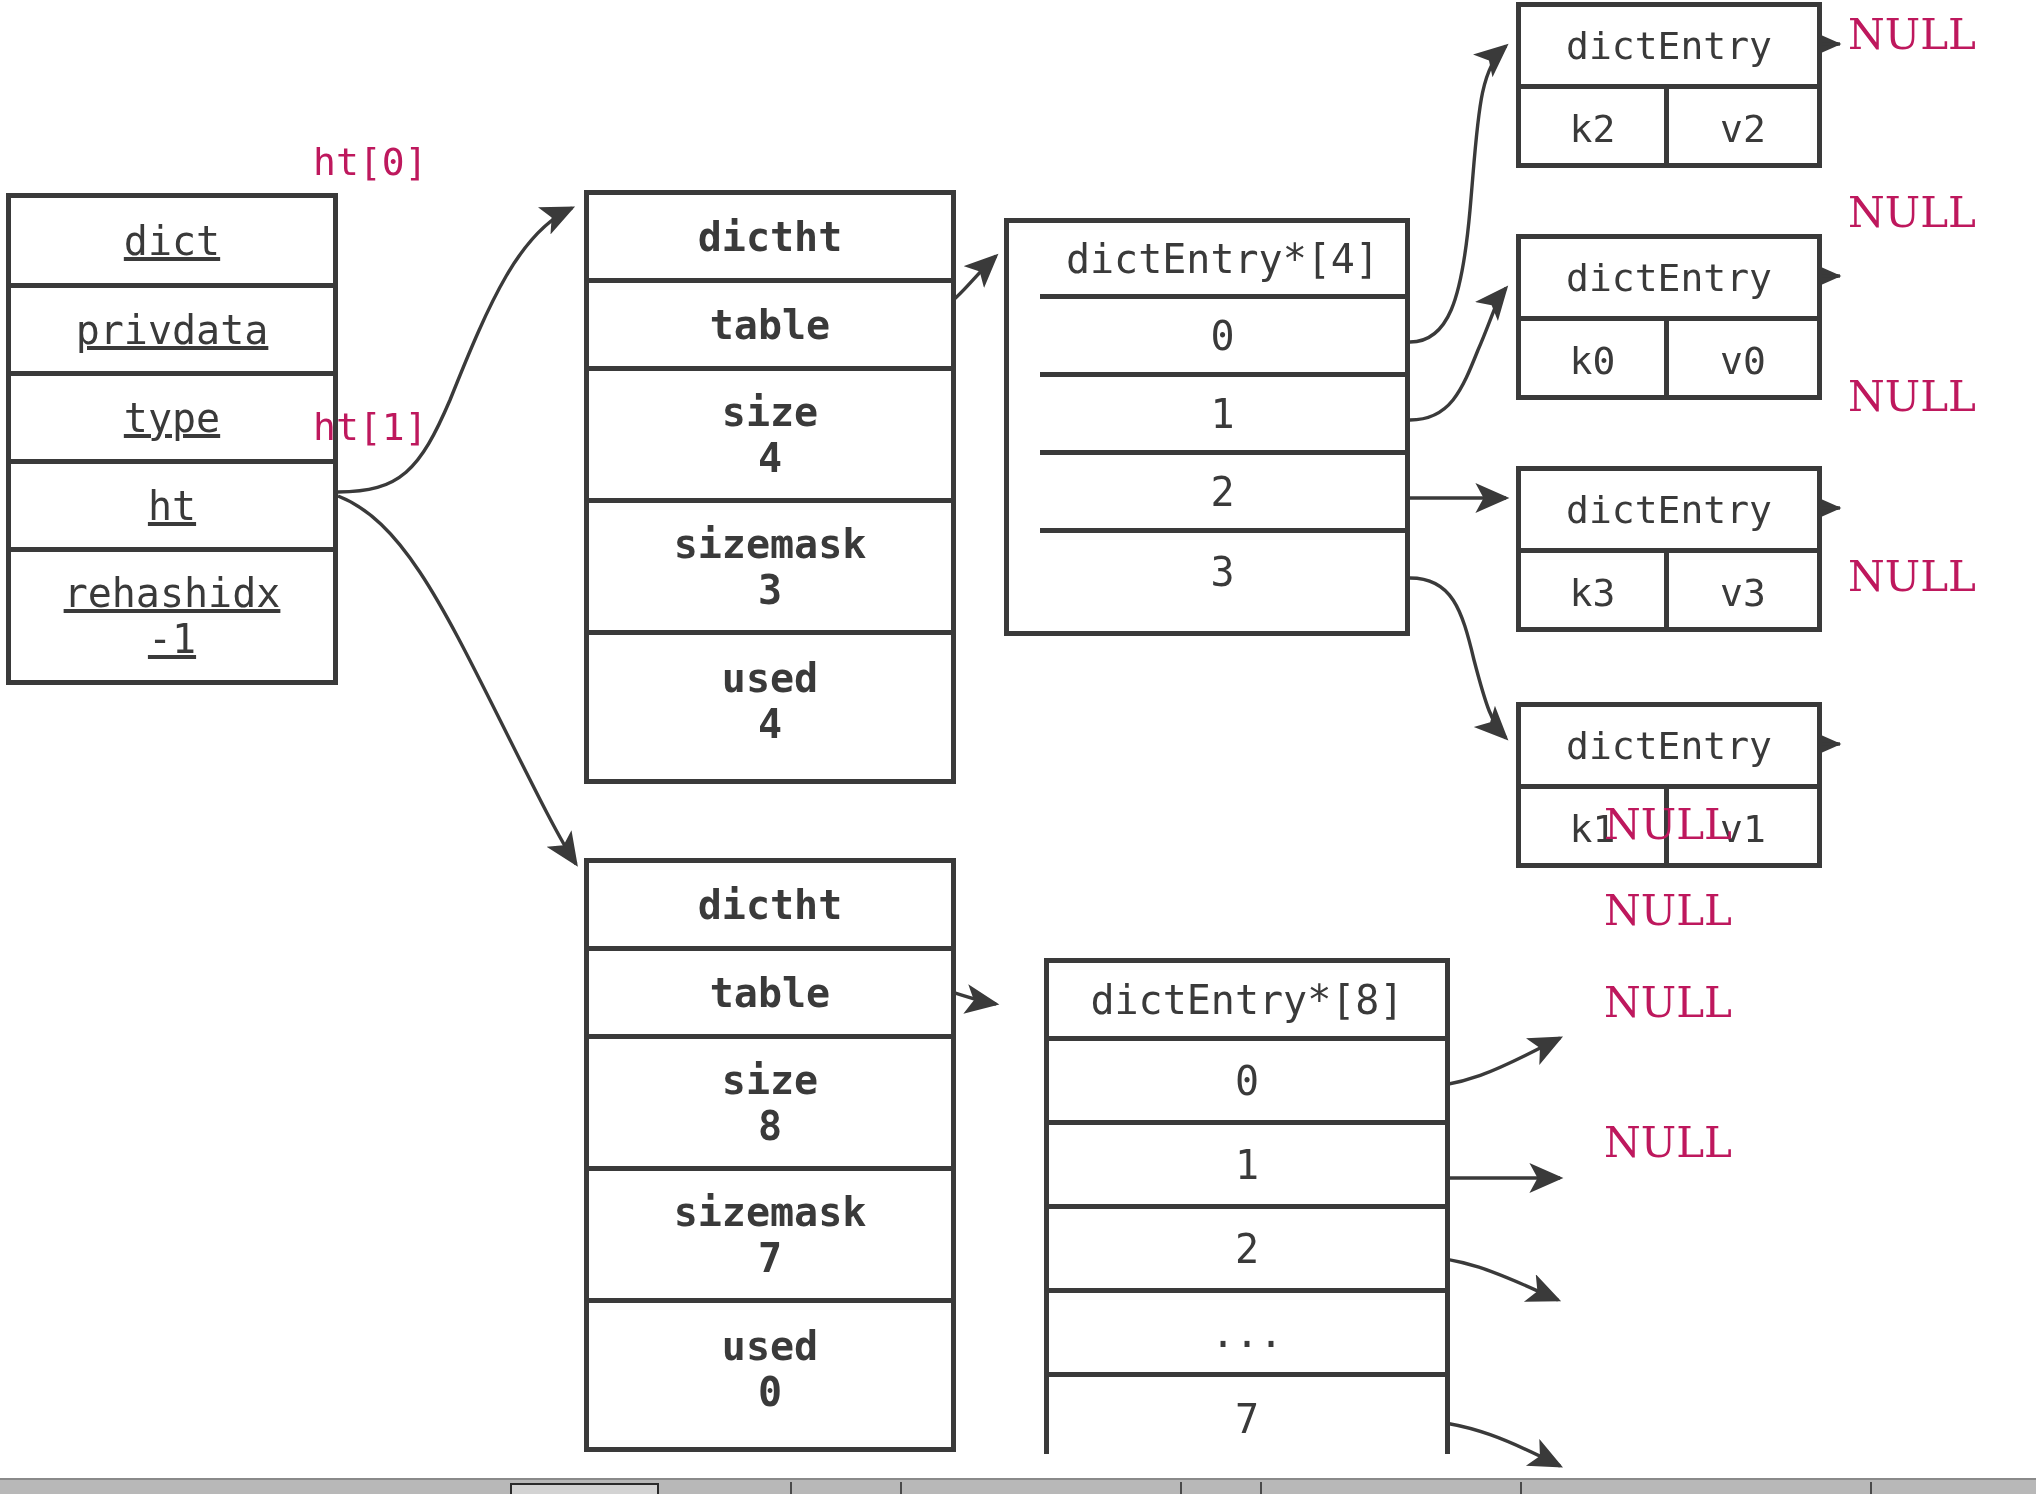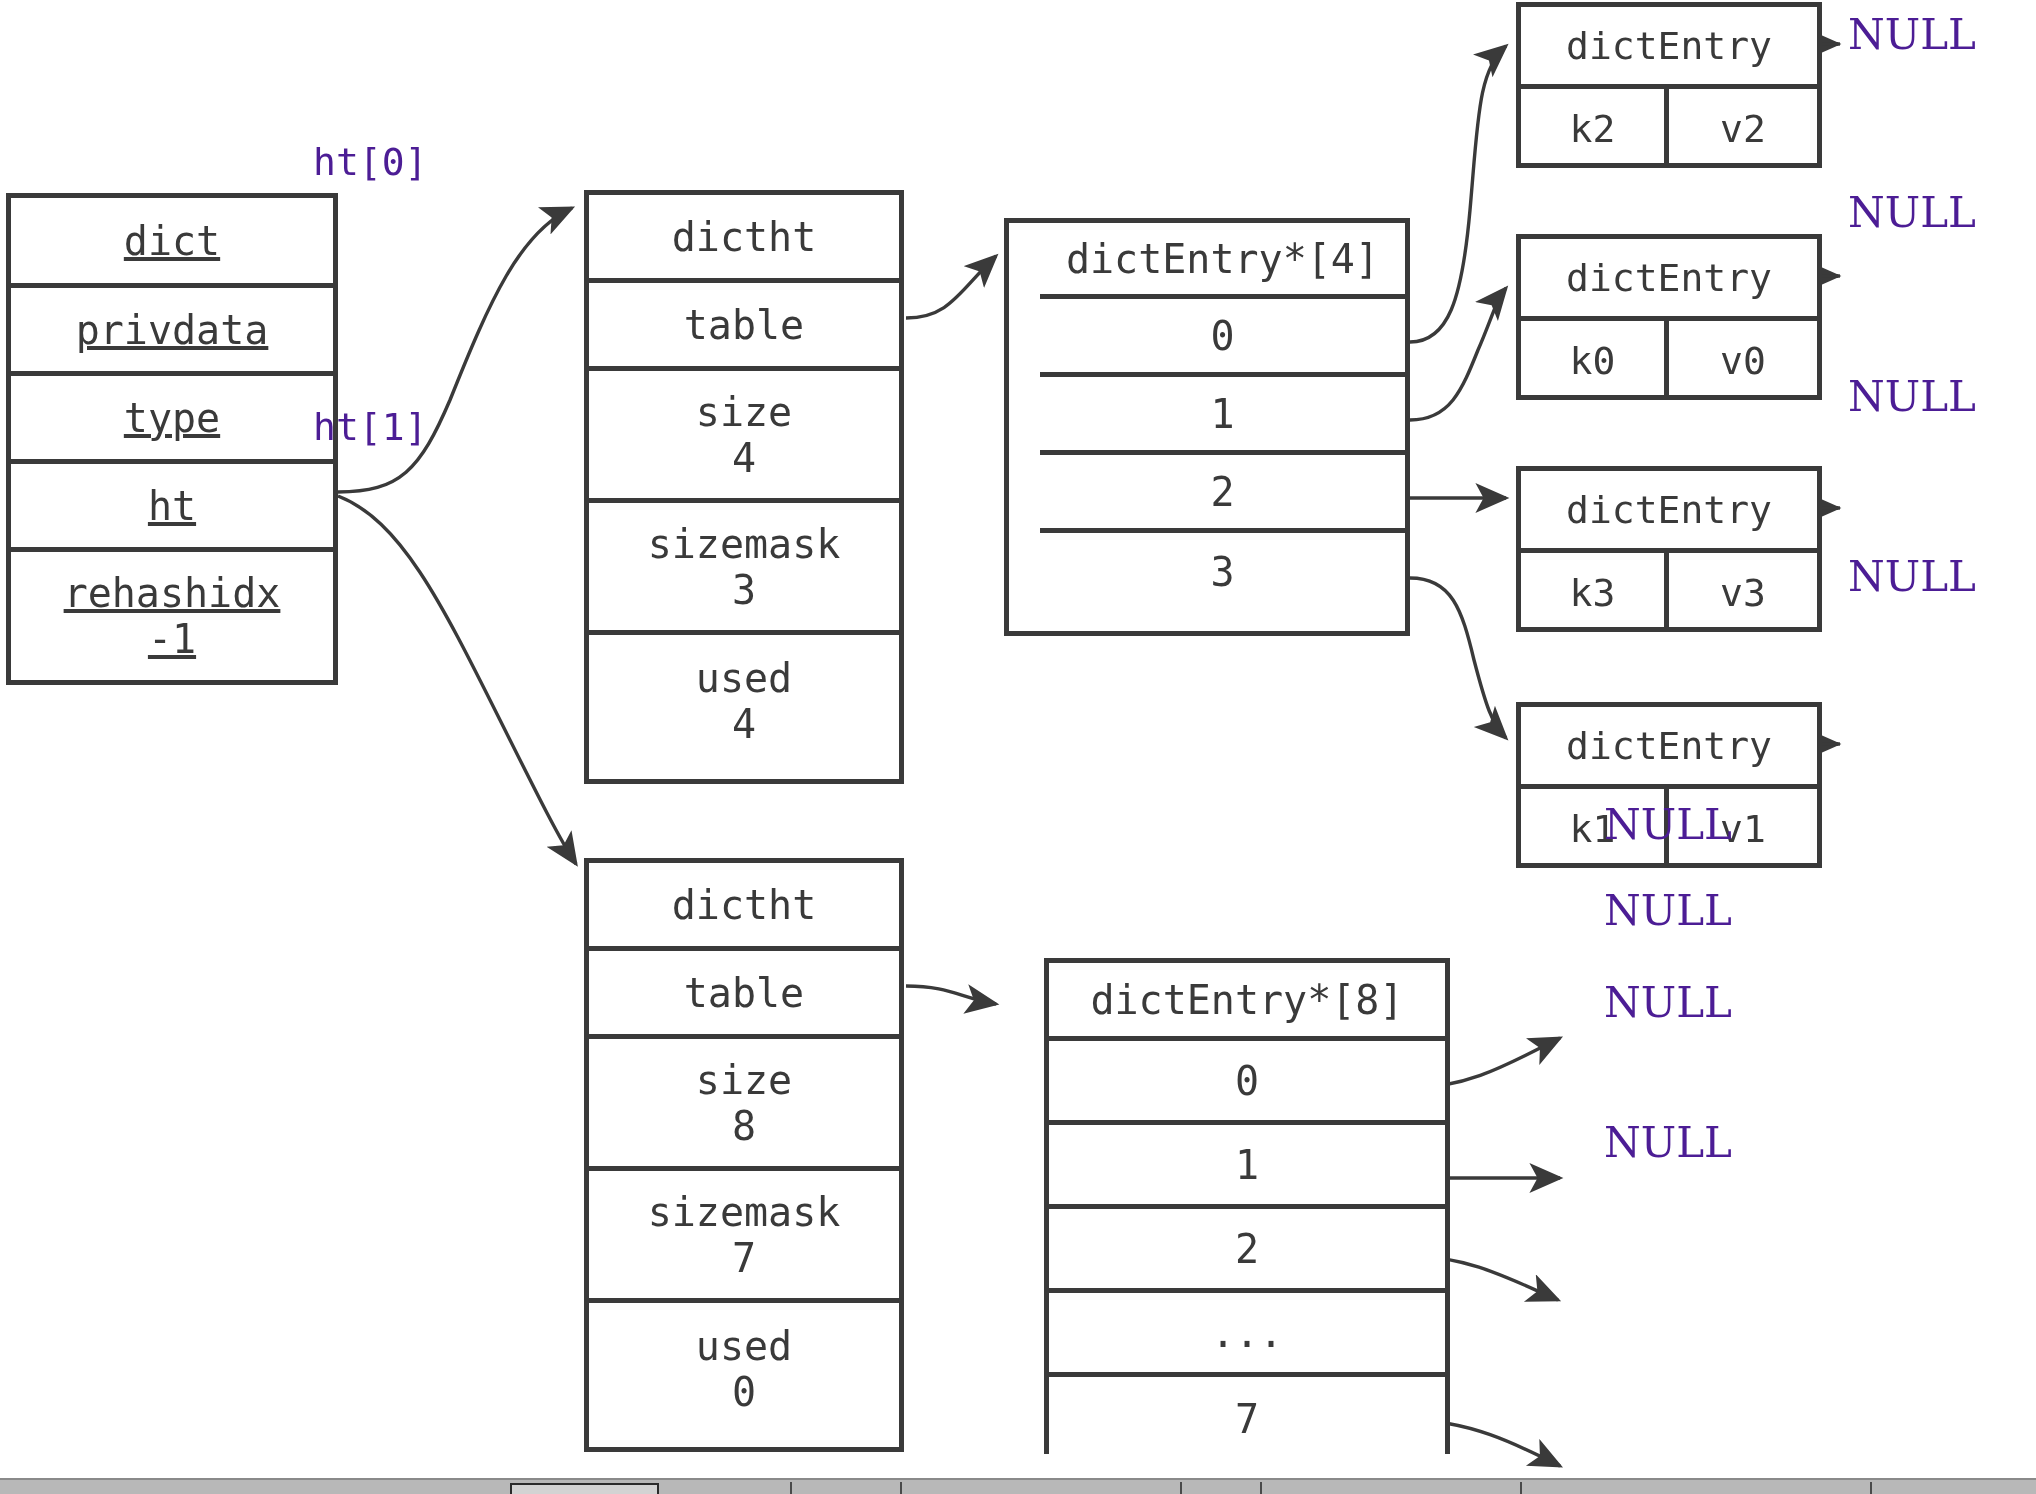--- a/index.html
+++ b/index.html
@@ -48,21 +48,21 @@
   
   #dict-struct { left: 6px; top: 193px; width: 332px; height: 492px; }
   #dict-struct .row { font-size: 40px; text-decoration: underline; }
   #dict-struct .r1 { height: 90px; }
   #dict-struct .r2 { height: 88px; }
   #dict-struct .r3 { height: 88px; }
   #dict-struct .r4 { height: 88px; }
   #dict-struct .r5 { height: 128px; border-bottom: none; }
 
   
-  .dictht { width: 320px; }
+  .dictht { width: 372px; font-weight: bold; }
   .dictht .row { font-size: 40px; }
   .dictht .h-title { height: 88px; }
   .dictht .h-table { height: 88px; }
   .dictht .h-size { height: 132px; }
   .dictht .h-mask { height: 132px; }
   .dictht .h-used { height: 132px; border-bottom: none; }
   #dictht0 { left: 584px; top: 190px; height: 594px; }
   #dictht1 { left: 584px; top: 858px; height: 594px; }
 
   
@@ -110,21 +110,21 @@
   .entry .e-k { border-right: 5px solid #3a3a3a; }
   #entry-k2 { left: 1516px; top: 2px; }
   #entry-k0 { left: 1516px; top: 234px; }
   #entry-k3 { left: 1516px; top: 466px; }
   #entry-k1 { left: 1516px; top: 702px; }
 
   
   .lbl {
     position: absolute;
     font-size: 38px;
-    color: #4c1d95;
+    color: #be185d;
     white-space: nowrap;
   }
   .lbl-null { font-family: "DejaVu Serif", "Liberation Serif", serif; font-size: 42px; }
   #lbl-ht0 { left: 313px; top: 140px; }
   #lbl-ht1 { left: 313px; top: 405px; }
   #null-0 { left: 1848px; top: 10px; }
   #null-1 { left: 1848px; top: 188px; }
   #null-2 { left: 1848px; top: 372px; }
   #null-3 { left: 1848px; top: 552px; }
   #null-b0 { left: 1604px; top: 800px; }

